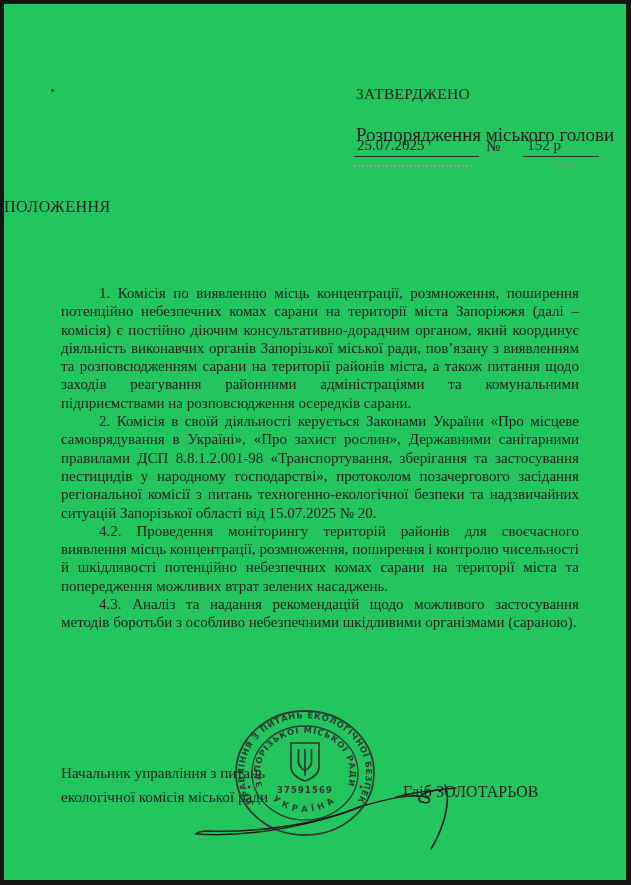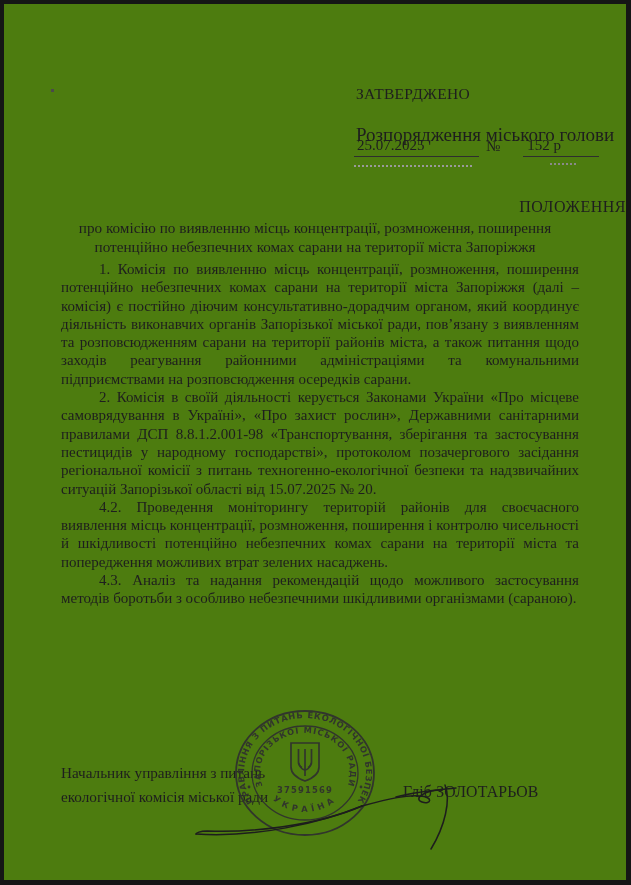--- a/index.html
+++ b/index.html
@@ -5,40 +5,40 @@
   html,body{margin:0;padding:0;}
   body{
     width:631px;height:885px;position:relative;
     background:#151515;
     font-family:"Liberation Serif","DejaVu Serif",serif;
     color:#1e1e1e;
     overflow:hidden;
   }
   .page{
     position:absolute;left:4px;top:4px;width:622px;height:876px;
-    background:#4d7c0f;
+    background:#22c55e;
   }
   .speck{position:absolute;left:47px;top:85px;width:3px;height:3px;background:#4a4a4a;}
 
   
   .approved{position:absolute;left:352px;top:81px;font-size:15.5px;letter-spacing:.3px;white-space:nowrap;}
   .order-line{position:absolute;left:352px;top:120px;font-size:19px;white-space:nowrap;}
   .date-row{position:absolute;left:350px;top:133px;font-size:15px;display:flex;align-items:flex-end;white-space:nowrap;}
   .date-ul{display:inline-block;width:122px;border-bottom:1.4px solid #2e2e2e;padding:0 0 2px 3px;}
   .no-sign{margin-left:7px;padding-bottom:2px;}
   .num-ul{display:inline-block;width:72px;border-bottom:1.4px solid #2e2e2e;margin-left:23px;padding:0 0 2px 4px;}
   .dash-1{position:absolute;left:350px;top:161px;width:118px;border-top:2px dotted #9a9a9a;}
   .dash-2{position:absolute;left:546px;top:159px;width:26px;border-top:2px dotted #8a8a8a;}
 
   
-  .doc-title{position:absolute;left:0;right:0;top:194px;text-align:right;font-size:16px;letter-spacing:.5px;}
+  .doc-title{position:absolute;left:0;right:0;top:194px;text-align:left;font-size:16px;letter-spacing:.5px;}
   .doc-subtitle{position:absolute;left:36px;right:36px;top:215px;text-align:center;font-size:15.2px;line-height:18.8px;}
 
   
-  .body-text{position:absolute;left:57px;top:256px;width:518px;font-size:15px;line-height:18.3px;text-align:justify;}
+  .body-text{position:absolute;left:57px;top:280px;width:518px;font-size:15px;line-height:18.3px;text-align:justify;}
   .body-text p{margin:0;text-indent:38px;}
 
   
   .sig-position{position:absolute;left:57px;top:757px;font-size:15.2px;line-height:24px;}
   .sig-name{position:absolute;left:399px;top:779px;font-size:15.8px;white-space:nowrap;letter-spacing:.2px;}
 
   
   .stamp-svg{position:absolute;left:229px;top:703px;width:146px;height:132px;opacity:.92;}
   .stamp-arc-text{font-family:"DejaVu Sans","Liberation Sans",sans-serif;font-weight:bold;fill:#2f2f2f;}
   .sig-svg{position:absolute;left:0;top:0;width:631px;height:885px;z-index:5;}
@@ -54,24 +54,20 @@
   <div class="order-line">Розпорядження міського голови</div>
   <div class="date-row">
     <span class="date-ul">25.07.2025</span>
     <span class="no-sign">№</span>
     <span class="num-ul">152 р</span>
   </div>
   <div class="dash-1"></div>
   <div class="dash-2"></div>
 
   <div class="doc-title">ПОЛОЖЕННЯ</div>
-  <div class="doc-subtitle">
-    <div>про комісію по виявленню місць концентрації, розмноження, поширення</div>
-    <div>потенційно небезпечних комах сарани на території міста Запоріжжя</div>
-  </div>
 
   <div class="body-text">
     <p>1. Комісія по виявленню місць концентрації, розмноження, поширення потенційно небезпечних комах сарани на території міста Запоріжжя (далі – комісія) є постійно діючим консультативно-дорадчим органом, який координує діяльність виконавчих органів Запорізької міської ради, пов’язану з виявленням та розповсюдженням сарани на території районів міста, а також питання щодо заходів реагування районними адміністраціями та комунальними підприємствами на розповсюдження осередків сарани.</p>
     <p>2. Комісія в своїй діяльності керується Законами України «Про місцеве самоврядування в Україні», «Про захист рослин», Державними санітарними правилами ДСП 8.8.1.2.001-98 «Транспортування, зберігання та застосування пестицидів у народному господарстві», протоколом позачергового засідання регіональної комісії з питань техногенно-екологічної безпеки та надзвичайних ситуацій Запорізької області від 15.07.2025 № 20.</p>
     <p>4.2. Проведення моніторингу територій районів для своєчасного виявлення місць концентрації, розмноження, поширення і контролю чисельності й шкідливості потенційно небезпечних комах сарани на території міста та попередження можливих втрат зелених насаджень.</p>
     <p>4.3. Аналіз та надання рекомендацій щодо можливого застосування методів боротьби з особливо небезпечними шкідливими організмами (сараною).</p>
   </div>
 
   <div class="sig-position">
     <div>Начальник управління з питань</div>

